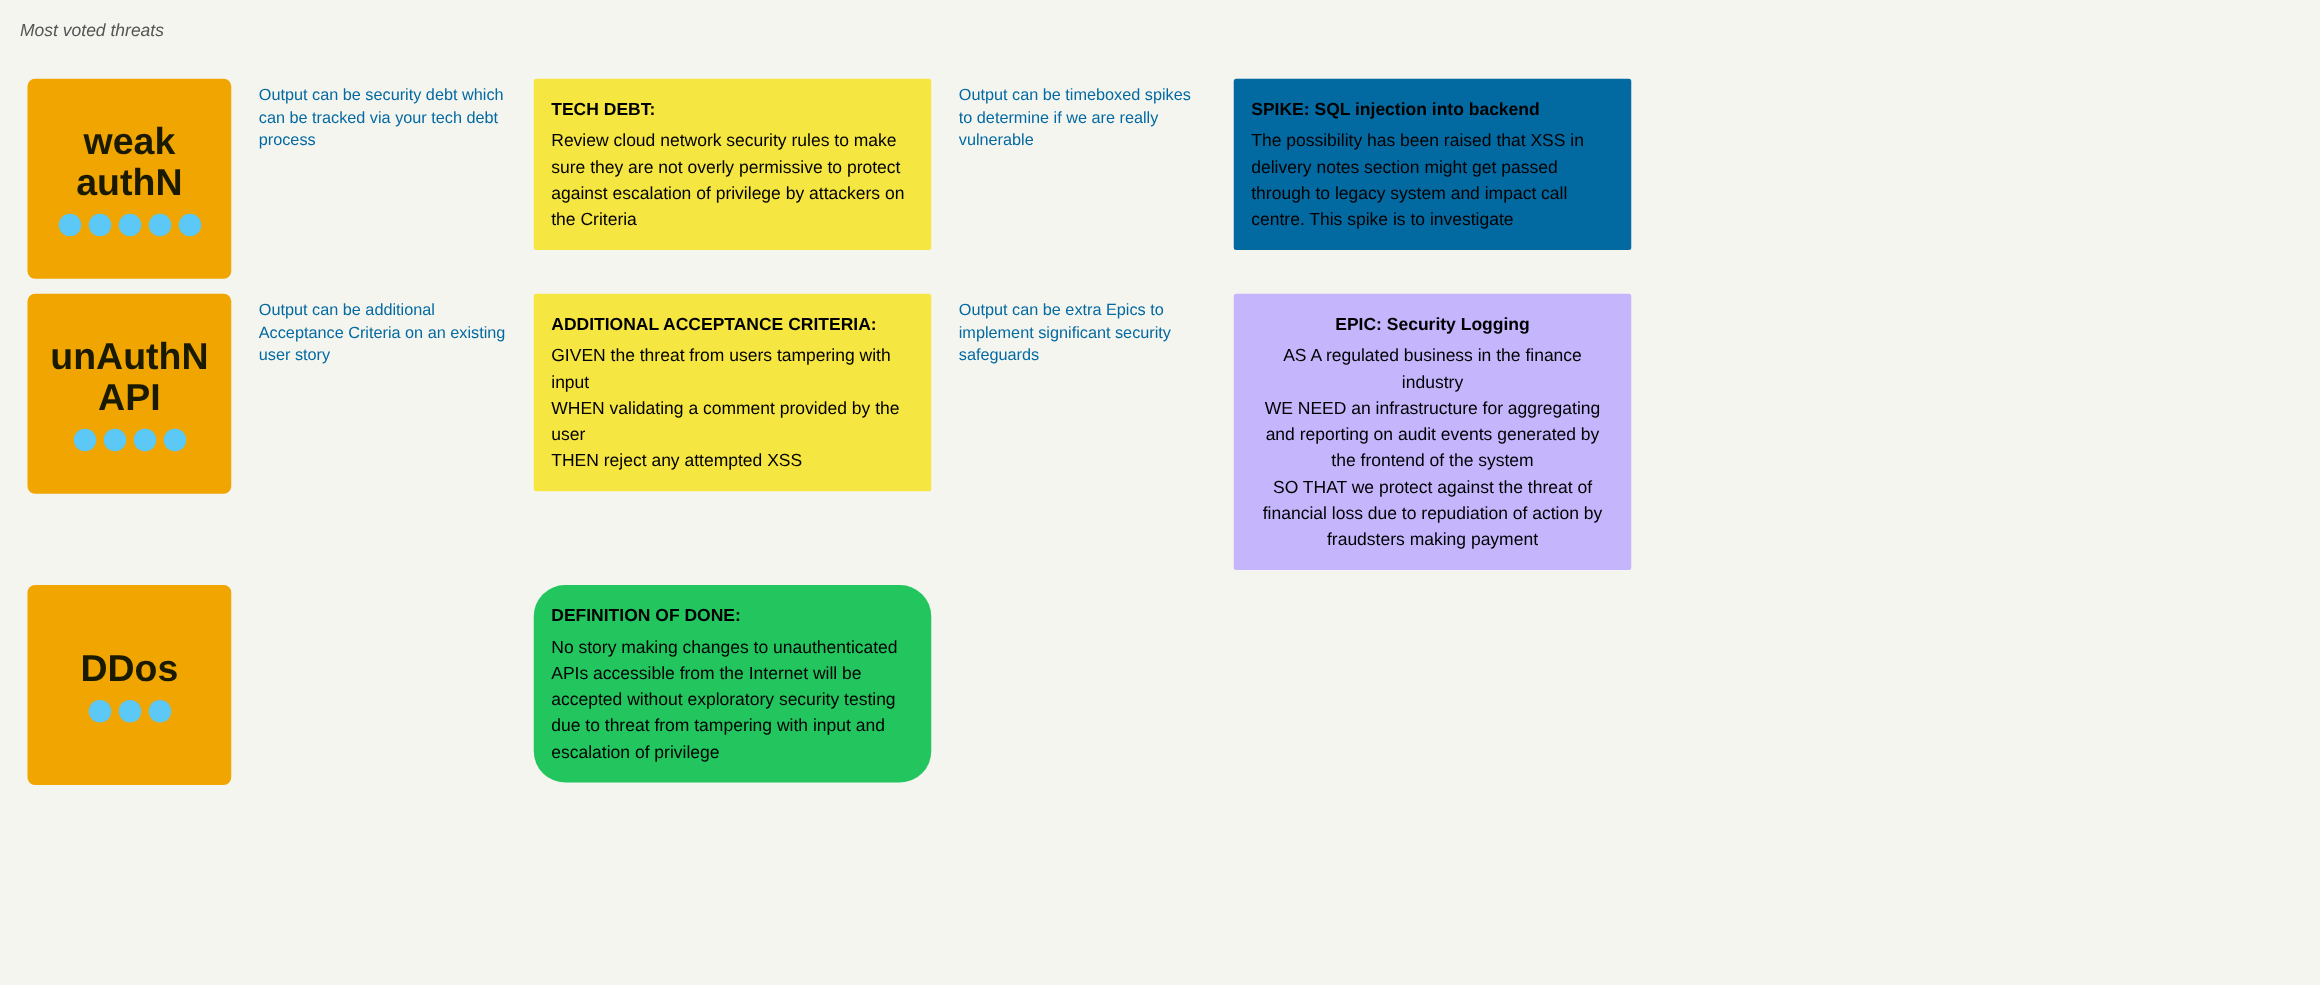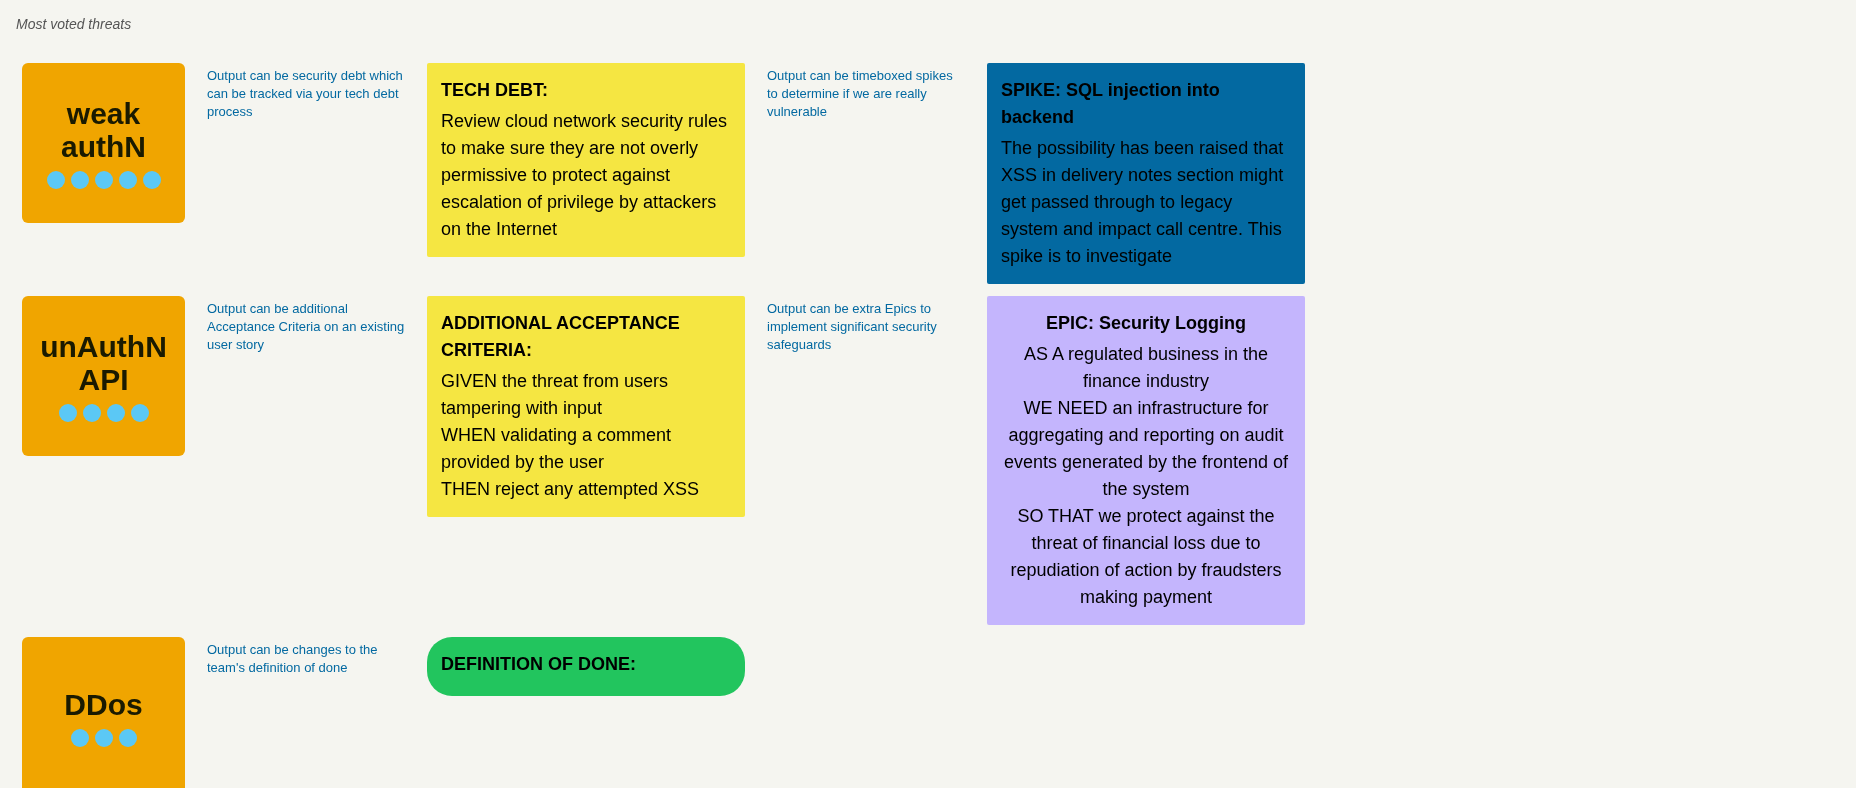--- a/index.html
+++ b/index.html
@@ -61,21 +61,21 @@
       font-size: 13px;
       line-height: 1.4;
       display: flex;
       align-items: center;
     }
     
     .note-card {
       margin: 6px;
       padding: 14px;
       border-radius: 2px;
-      font-size: 18px;
+      font-size: 14px;
       line-height: 1.5;
     }
     .note-yellow {
       background: #f5e642;
     }
     .note-green {
       background: #22c55e;
       border-radius: 25px;
     }
     .note-blue {
@@ -127,21 +127,21 @@
       <div class="dot"></div>
     </div>
   </div>
 
   <div class="row1-col2 output-cell">
     <span>Output can be security debt which can be tracked via your tech debt process</span>
   </div>
 
   <div class="row1-col3 note-card note-yellow">
     <span class="note-title">TECH DEBT:</span>
-    <span>Review cloud network security rules to make sure they are not overly permissive to protect against escalation of privilege by attackers on the Internet</span>
+    <span>Review cloud network security rules to make sure they are not overly permissive to protect against escalation of privilege by attackers on the Criteria</span>
   </div>
 
   <div class="row1-col4 output-cell">
     <span>Output can be timeboxed spikes to determine if we are really vulnerable</span>
   </div>
 
   <div class="row1-col5 note-card note-blue">
     <span class="note-title">SPIKE: SQL injection into backend</span>
     <span>The possibility has been raised that XSS in delivery notes section might get passed through to legacy system and impact call centre. This spike is to investigate</span>
   </div>
@@ -185,21 +185,19 @@
     <div class="threat-title">
       <span>DDos</span>
     </div>
     <div class="threat-dots">
       <div class="dot"></div>
       <div class="dot"></div>
       <div class="dot"></div>
     </div>
   </div>
 
-  <div class="row3-col2 output-cell">
-    <span>Output can be changes to the team's definition of done</span>
-  </div>
 
   <div class="row3-col3 note-card note-green">
     <span class="note-title">DEFINITION OF DONE:</span>
+    <span>No story making changes to unauthenticated APIs accessible from the Internet will be accepted without exploratory security testing due to threat from tampering with input and escalation of privilege</span>
   </div>
 
 </div>
 
 </body></html>

